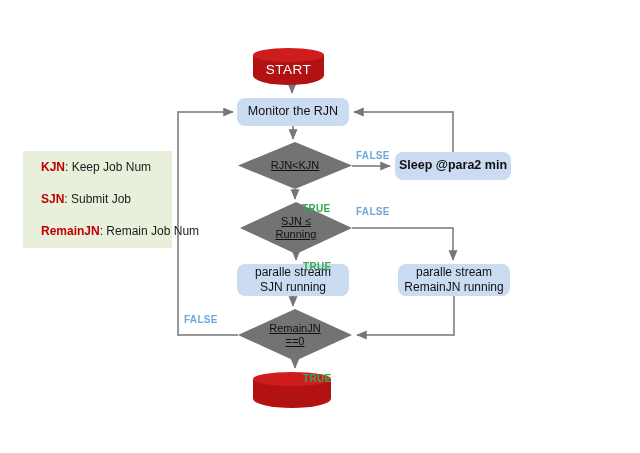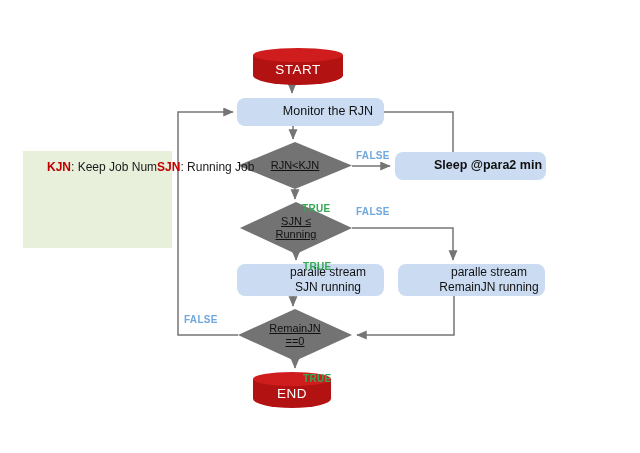--- a/index.html
+++ b/index.html
@@ -10,21 +10,21 @@
     background: #ffffff;
     font-family: "Liberation Sans", sans-serif;
     overflow: hidden;
   }
   #edges { position: absolute; left: 0; top: 0; width: 640px; height: 453px; }
 
   .node { position: absolute; display: flex; align-items: center; justify-content: center;
           text-align: center; color: #111111; white-space: pre-line; }
 
   
-  .process { background: #cbdcf2; border-radius: 8px; font-size: 12.5px; line-height: 1.25; padding-left: 35px; }
+  .process { background: #cbdcf2; border-radius: 8px; font-size: 12.5px; line-height: 1.25; }
 
   
   .decision { background: #737373; font-size: 11px; line-height: 1.2;
               clip-path: polygon(50% 0, 100% 50%, 50% 100%, 0 50%); text-decoration: underline; }
 
   
   .cylinder { }
   .cyl-top  { position: absolute; left: 0; top: 0; width: 100%; height: 14px;
               background: #cf1d1d; border-radius: 50%; }
   .cyl-body { position: absolute; left: 0; top: 7px; width: 100%; height: calc(100% - 7px);
@@ -33,22 +33,22 @@
                display: flex; align-items: center; justify-content: center;
                color: #ffffff; font-size: 13.5px; letter-spacing: 0.5px; }
 
   
   .edge-label { position: absolute; font-size: 10px; font-weight: bold; letter-spacing: 0.3px; }
   .true-label  { color: #34a853; margin-top: 12px; }
   .false-label { color: #6fa8dc; }
 
   
   #legend { position: absolute; left: 23px; top: 151px; width: 149px; height: 97px;
-            background: #e8f0dc; display: flex; flex-direction: row;
-            justify-content: space-between; padding: 9px 0 10px 24px; box-sizing: border-box; }
+            background: #e8f0dc; display: flex; flex-direction: column;
+            justify-content: space-between; padding: 9px 0 10px 18px; box-sizing: border-box; }
   .legend-row  { font-size: 12px; color: #1a1a1a; white-space: nowrap; }
   .legend-term { color: #c00000; font-weight: bold; }
 </style>
 </head>
 <body>
 
 <div id="canvas">
 
   <svg id="edges" viewBox="0 0 640 453">
     <defs>
@@ -64,21 +64,21 @@
       <path d="M453,152 L453,112 L354,112" marker-end="url(#arrow)"></path>
       <path d="M352,228 L453,228 L453,260" marker-end="url(#arrow)"></path>
       <path d="M296,254 L296,260" marker-end="url(#arrow)"></path>
       <path d="M293,296 L293,306" marker-end="url(#arrow)"></path>
       <path d="M454,296 L454,335 L357,335" marker-end="url(#arrow)"></path>
       <path d="M238,335 L178,335 L178,112 L233,112" marker-end="url(#arrow)"></path>
       <path d="M295,361 L295,368" marker-end="url(#arrow)"></path>
     </g>
   </svg>
 
-  <div class="node cylinder" style="left:253px; top:48px; width:90px; height:37px;">
+  <div class="node cylinder" style="left:253px; top:48px; width:71px; height:37px;">
     <div class="cyl-body"></div>
     <div class="cyl-top"></div>
     <div class="cyl-label">START</div>
   </div>
 
   <div class="node process" style="left:237px; top:98px; width:112px; height:28px;">Monitor the RJN</div>
 
   <div class="node decision" style="left:238px; top:142px; width:114px; height:47px;">RJN&lt;KJN</div>
 
   <div class="node process" style="left:395px; top:152px; width:116px; height:28px;font-weight:bold;">Sleep @para2 min</div>
@@ -91,28 +91,28 @@
 
   <div class="node process" style="left:398px; top:264px; width:112px; height:32px; font-size:12px;">paralle stream
 RemainJN running</div>
 
   <div class="node decision" style="left:238px; top:309px; width:114px; height:52px;">RemainJN
 ==0</div>
 
   <div class="node cylinder" style="left:253px; top:372px; width:78px; height:36px;">
     <div class="cyl-body"></div>
     <div class="cyl-top"></div>
-    <div class="cyl-label">END</div>
   </div>
 
   <div class="edge-label false-label" style="left:356px; top:150px;">FALSE</div>
   <div class="edge-label true-label" style="left:302px; top:191px;">TRUE</div>
   <div class="edge-label false-label" style="left:356px; top:206px;">FALSE</div>
   <div class="edge-label true-label" style="left:303px; top:249px;">TRUE</div>
   <div class="edge-label false-label" style="left:184px; top:314px;">FALSE</div>
   <div class="edge-label true-label" style="left:303px; top:361px;">TRUE</div>
 
   <div id="legend">
     <div class="legend-row"><span class="legend-term">KJN</span><span class="legend-desc">: Keep Job Num</span></div>
-    <div class="legend-row"><span class="legend-term">SJN</span><span class="legend-desc">: Running Job</span></div>
+    <div class="legend-row"><span class="legend-term">SJN</span><span class="legend-desc">: Submit Job</span></div>
+    <div class="legend-row"><span class="legend-term">RemainJN</span><span class="legend-desc">: Remain Job Num</span></div>
   </div>
 
 </div>
 
 </body></html>

